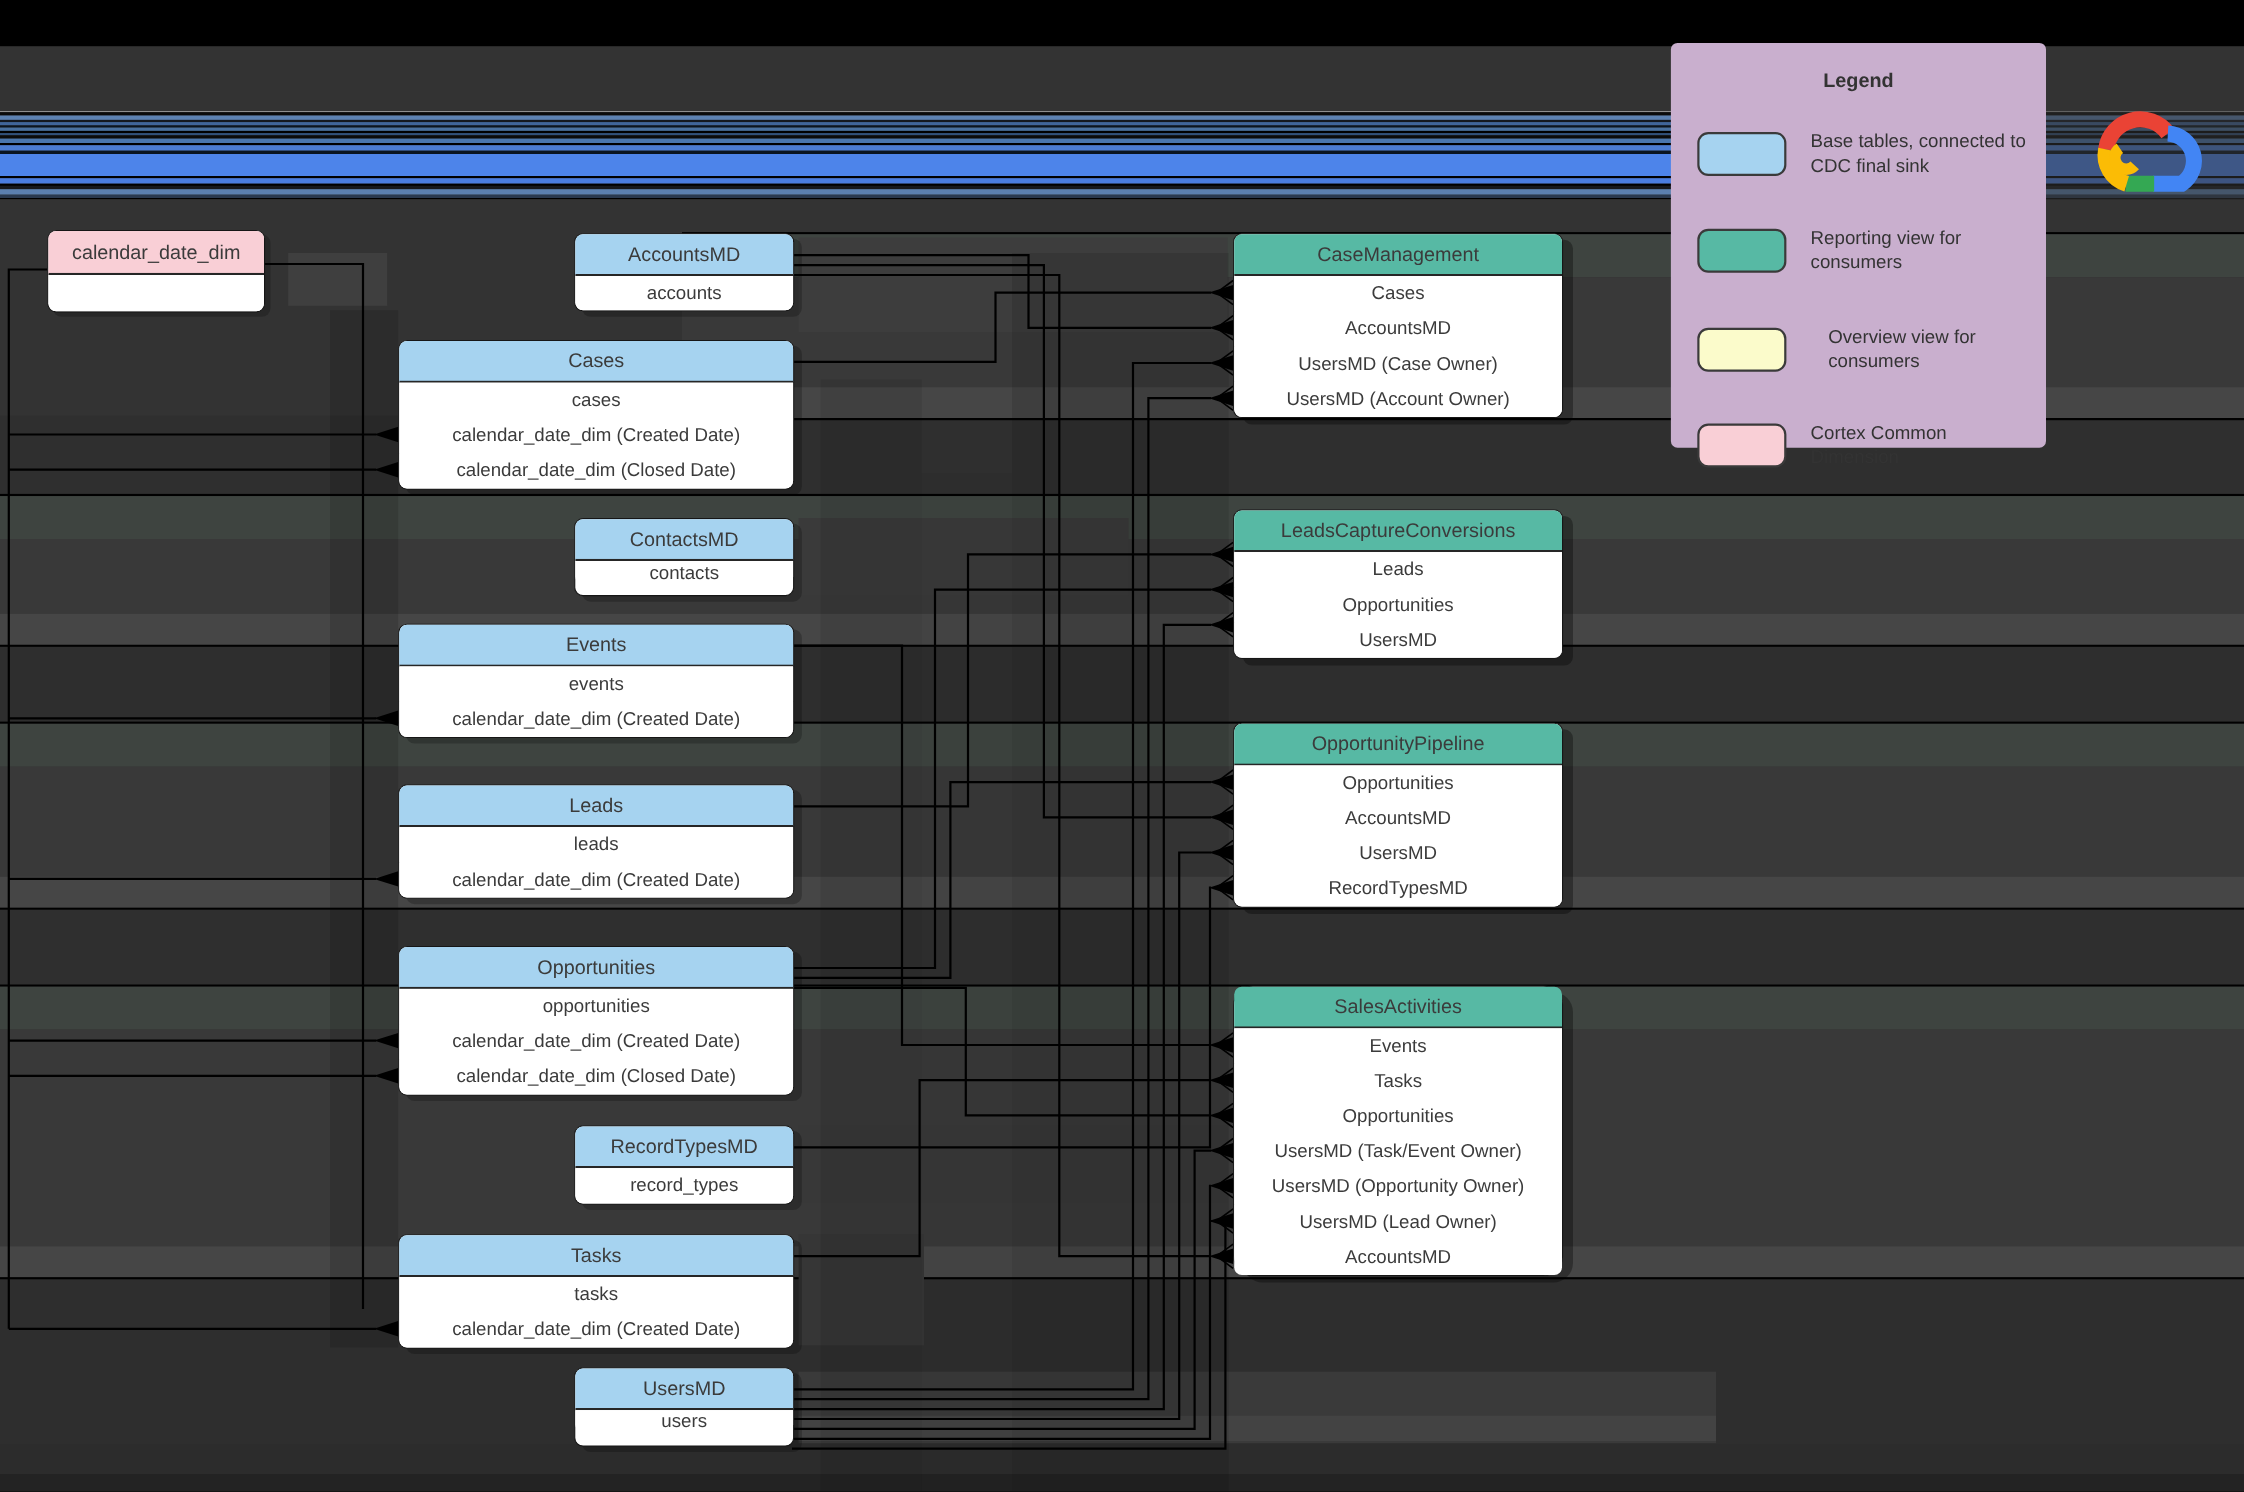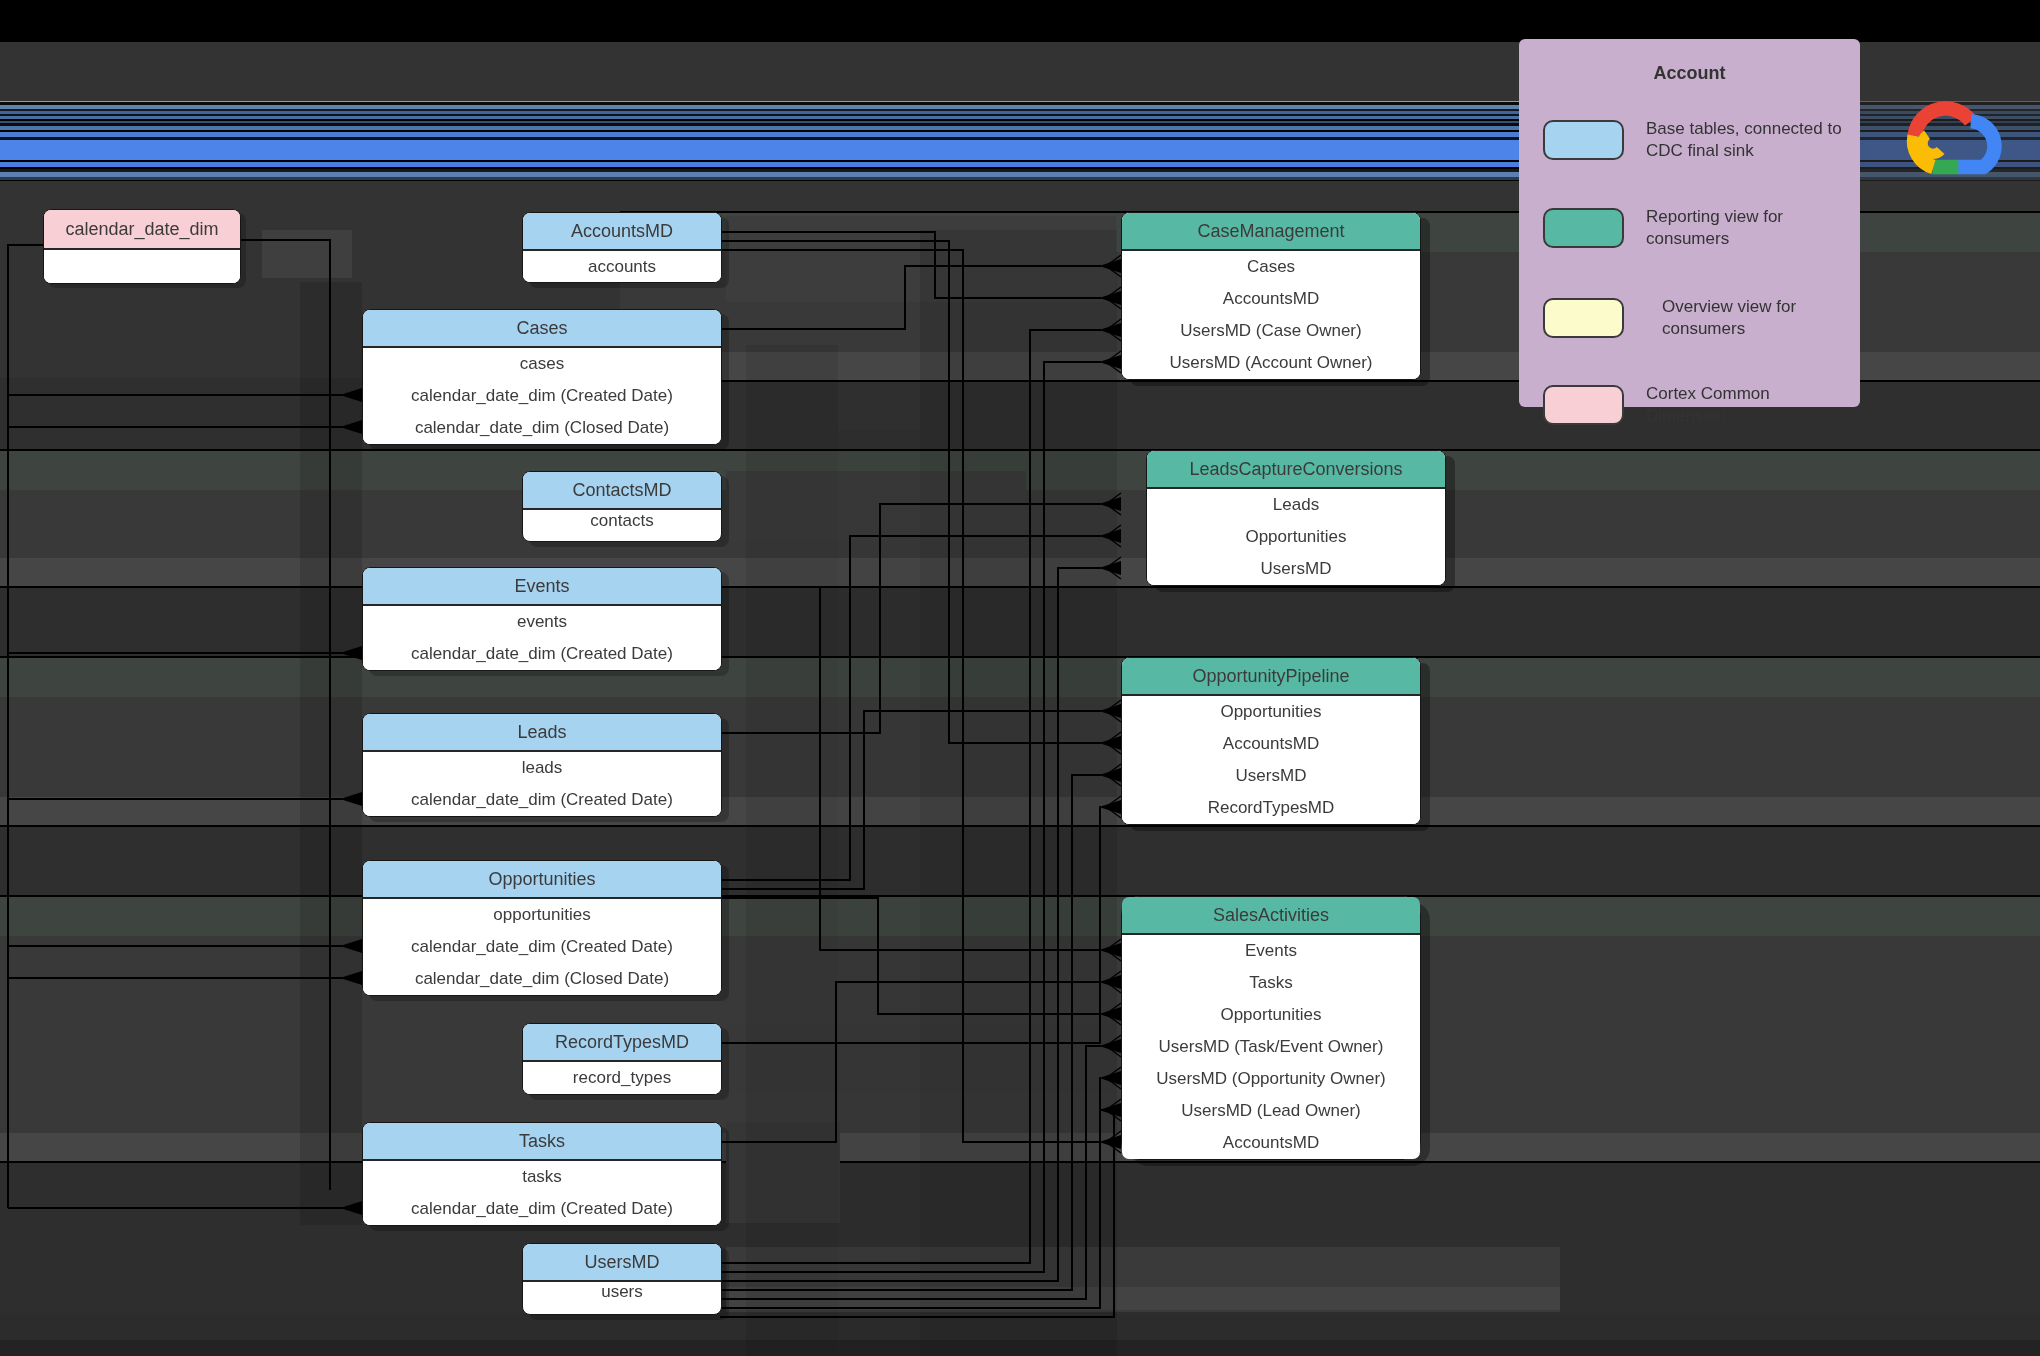--- a/index.html
+++ b/index.html
@@ -233,21 +233,21 @@
         <div class="hdr" style="height: 36px;">UsersMD</div>
         <div class="row" style="height: 20px;">users</div>
       </div>
       <div class="tbl k-view" style="left: 1121px; top: 212px; width: 298px; height: 166px;">
         <div class="hdr" style="height: 36px;">CaseManagement</div>
         <div class="row" style="height: 32px;">Cases</div>
         <div class="row" style="height: 32px;">AccountsMD</div>
         <div class="row" style="height: 32px;">UsersMD (Case Owner)</div>
         <div class="row" style="height: 32px;">UsersMD (Account Owner)</div>
       </div>
-      <div class="tbl k-view" style="left: 1121px; top: 450px; width: 298px; height: 134px; margin-left: 25px;">
+      <div class="tbl k-view" style="left: 1121px; top: 463px; width: 298px; height: 134px;">
         <div class="hdr" style="height: 36px;">LeadsCaptureConversions</div>
         <div class="row" style="height: 32px;">Leads</div>
         <div class="row" style="height: 32px;">Opportunities</div>
         <div class="row" style="height: 32px;">UsersMD</div>
       </div>
       <div class="tbl k-view" style="left: 1121px; top: 657px; width: 298px; height: 166px;">
         <div class="hdr" style="height: 36px;">OpportunityPipeline</div>
         <div class="row" style="height: 32px;">Opportunities</div>
         <div class="row" style="height: 32px;">AccountsMD</div>
         <div class="row" style="height: 32px;">UsersMD</div>
@@ -259,21 +259,21 @@
         <div class="row" style="height: 32px;">Tasks</div>
         <div class="row" style="height: 32px;">Opportunities</div>
         <div class="row" style="height: 32px;">UsersMD (Task/Event Owner)</div>
         <div class="row" style="height: 32px;">UsersMD (Opportunity Owner)</div>
         <div class="row" style="height: 32px;">UsersMD (Lead Owner)</div>
         <div class="row" style="height: 32px;">AccountsMD</div>
       </div>
     </div>
 
   <div id="legend">
-    <div class="ltitle">Account</div>
+    <div class="ltitle">Legend</div>
     <div class="litem li-0">
       <div class="sw" style="background: rgb(166, 211, 240);"></div>
       <div class="lbl">Base tables, connected to CDC final sink</div>
     </div>
     <div class="litem li-1">
       <div class="sw" style="background: rgb(87, 185, 164);"></div>
       <div class="lbl">Reporting view for consumers</div>
     </div>
     <div class="litem li-2">
       <div class="sw" style="background: rgb(251, 251, 203);"></div>

